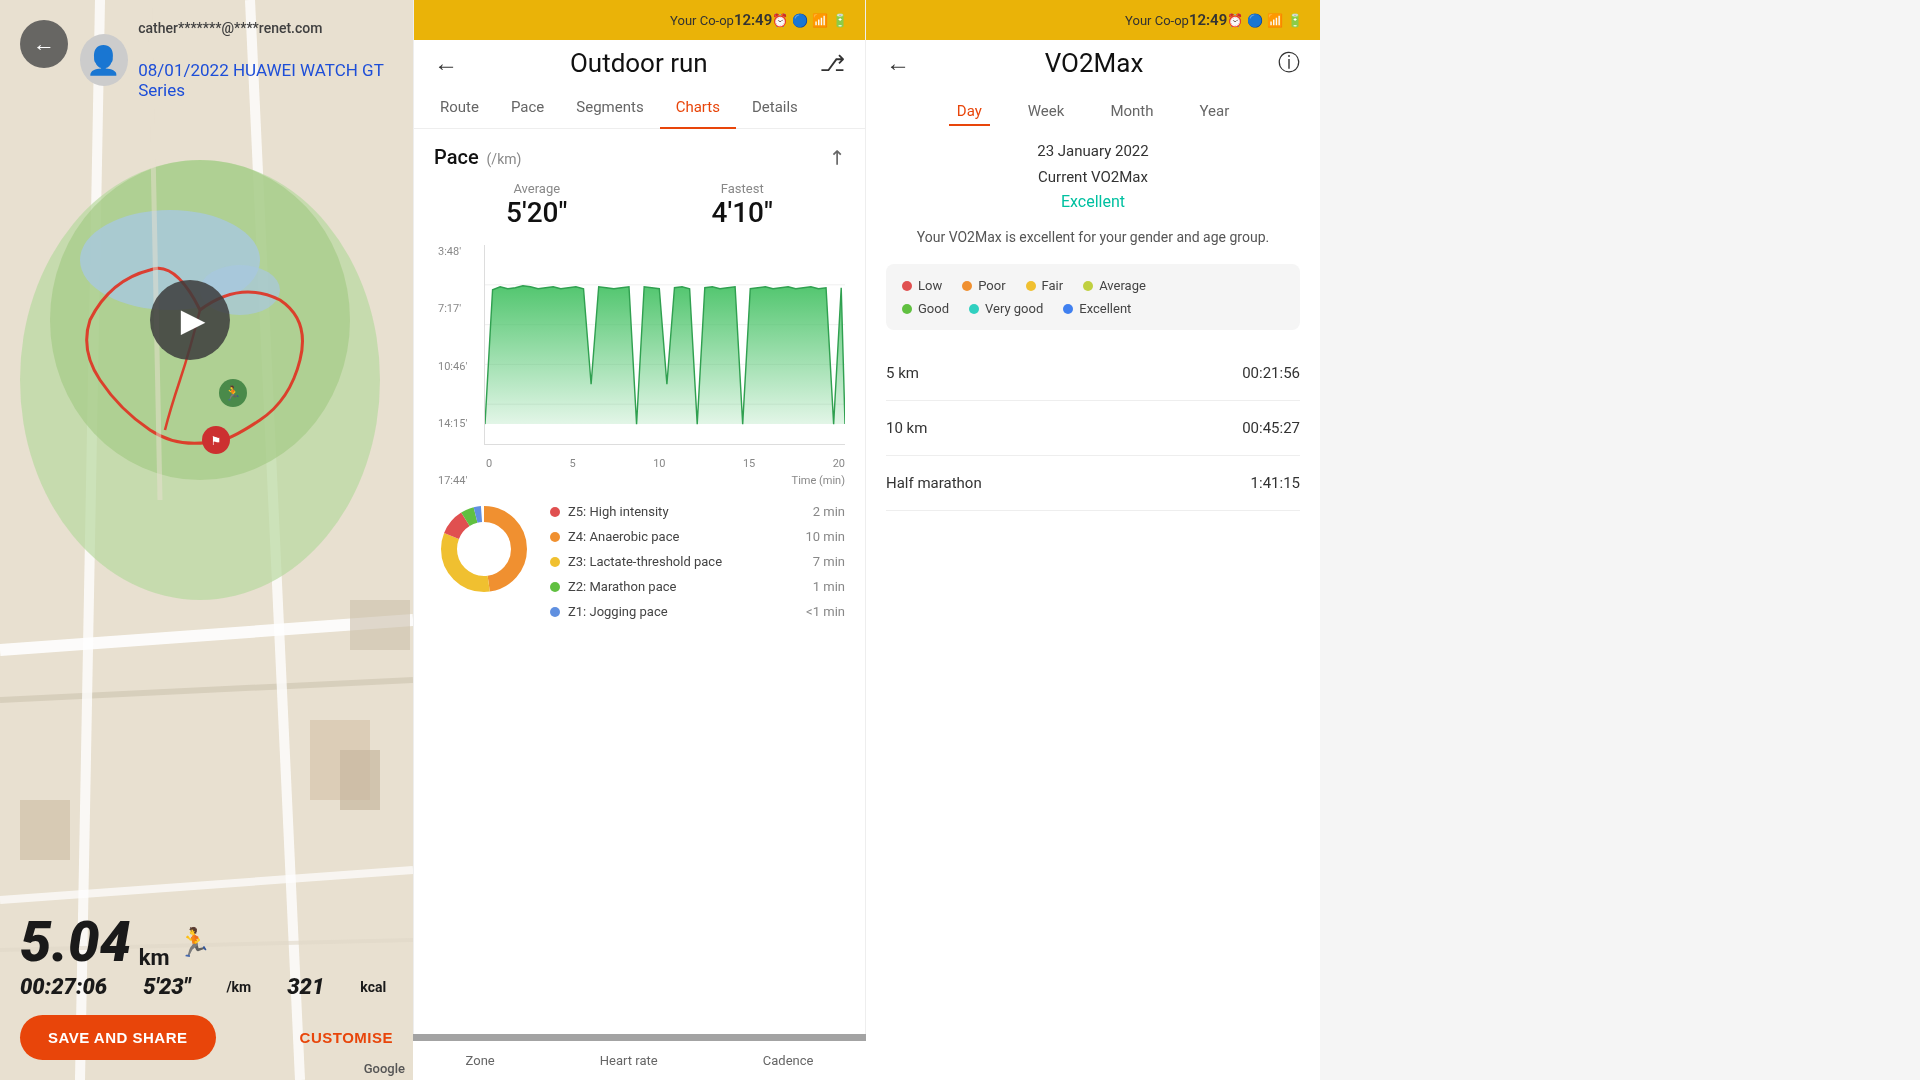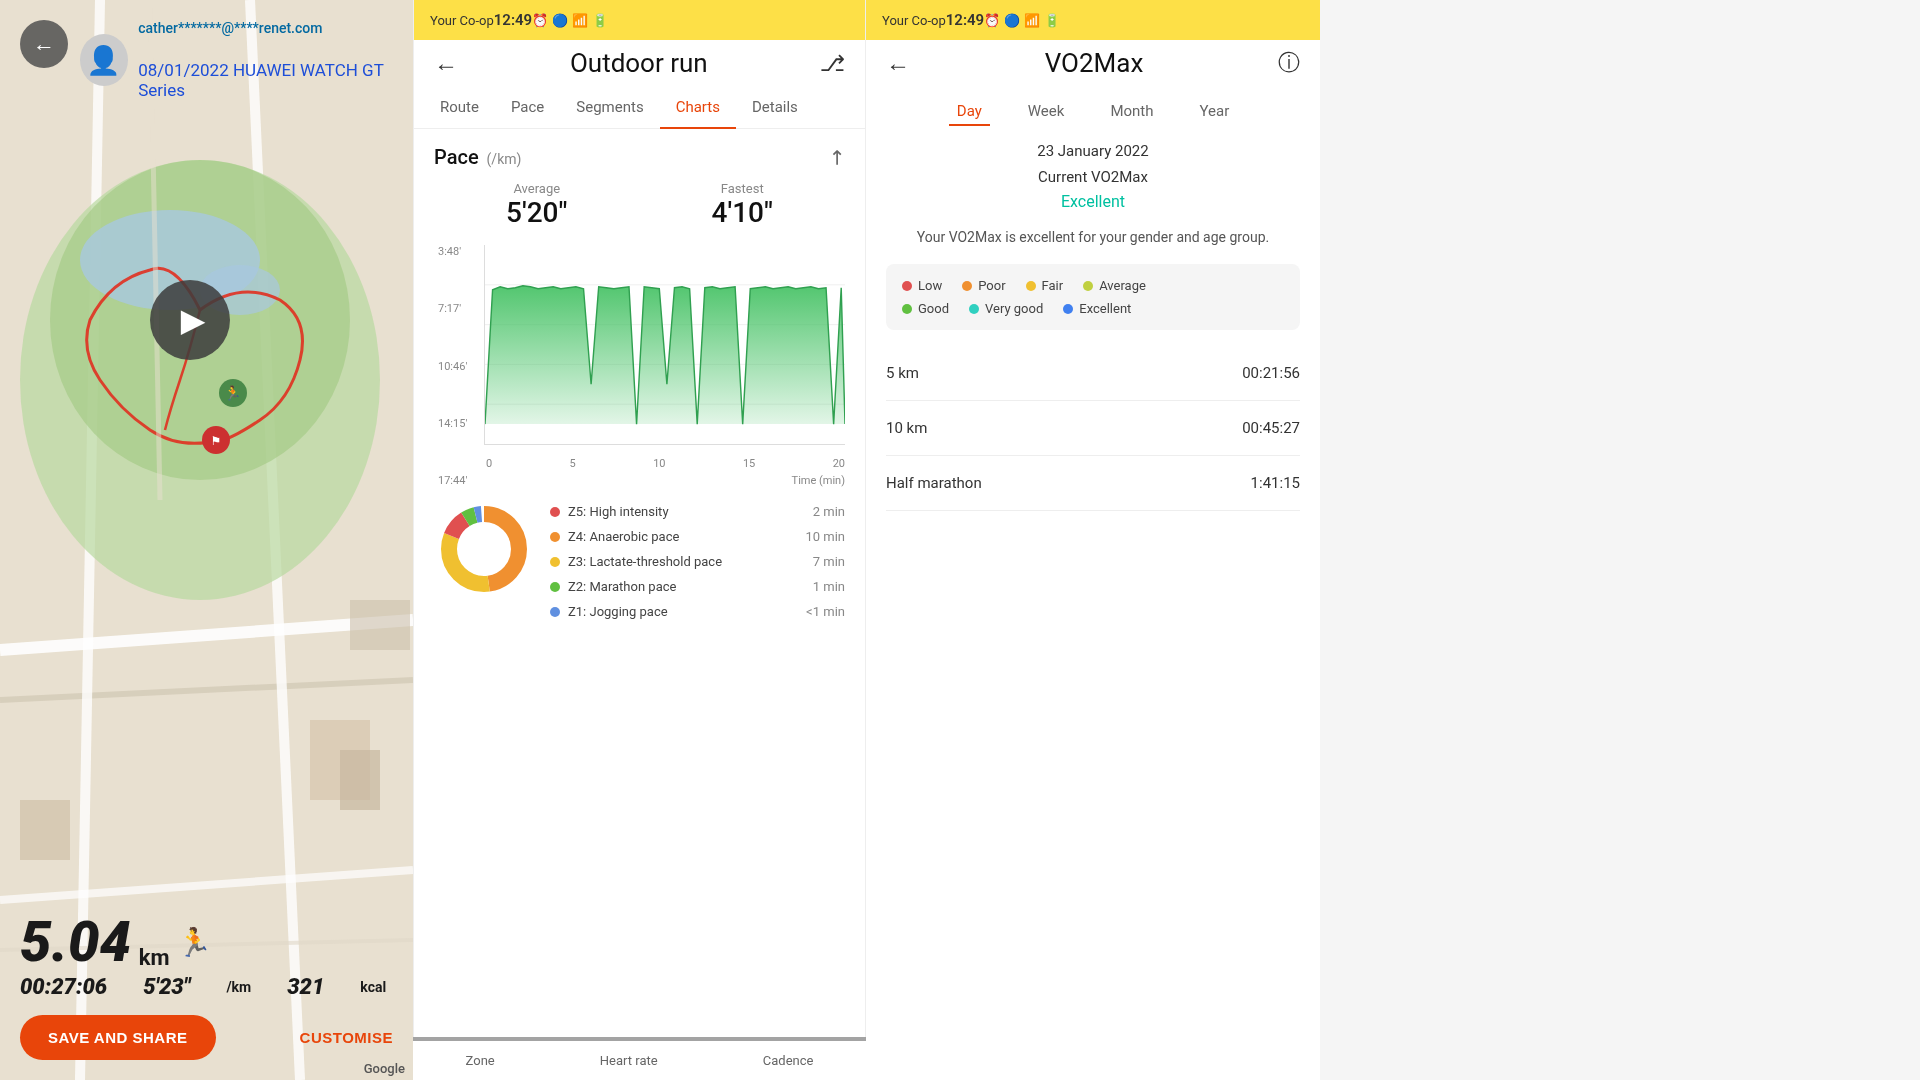--- a/index.html
+++ b/index.html
@@ -72,21 +72,21 @@
       color: #888;
     }
 
     .user-text {
       display: flex;
       flex-direction: column;
     }
 
     .user-name {
       font-size: 14px;
-      color: #0369a1;
+      color: #404040;
       font-weight: 500;
     }
 
     .user-device {
       font-size: 17px;
       color: #1d4ed8;
       margin-top: 24px;
     }
 
     .play-btn {
@@ -215,23 +215,23 @@
       flex-shrink: 0;
       overflow: hidden;
       border-left: 1px solid #eee;
       border-right: 1px solid #eee;
     }
 
     .status-bar {
       height: 40px;
       display: flex;
       align-items: center;
-      justify-content: flex-start;
+      justify-content: flex-end;
       padding: 0 16px;
-      background: #fde047;
+      background: #eab308;
     }
 
     .status-left {
       font-size: 13px;
       color: #333;
     }
 
     .status-time {
       font-size: 15px;
       font-weight: 600;
@@ -410,21 +410,21 @@
       flex: 1;
     }
 
     .zone-time {
       font-size: 13px;
       color: #888;
     }
 
     .bottom-tabs {
       display: flex;
-      border-top: 4px solid #a3a3a3;
+      border-top: 7px solid #a3a3a3;
       justify-content: space-around;
       padding: 8px 0;
       background: white;
       position: absolute;
       bottom: 0;
       left: 413px;
       width: 453px;
     }
 
     .bottom-tab {

